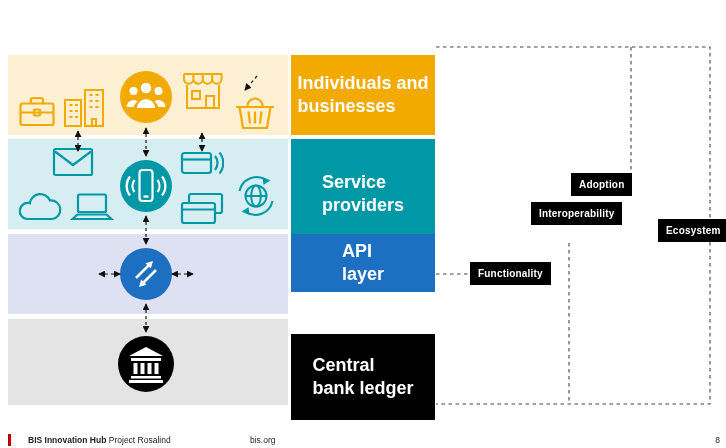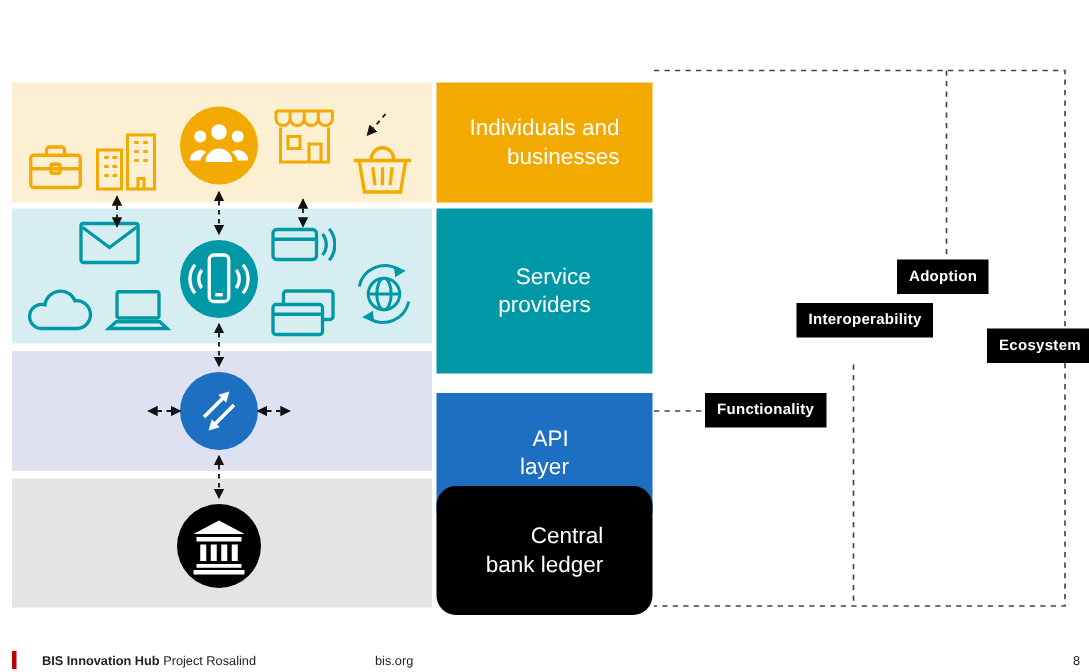--- a/index.html
+++ b/index.html
@@ -13,38 +13,38 @@
   html,body{margin:0;padding:0;background:#ffffff;}
   .page{position:relative;width:726px;height:448px;background:#fff;overflow:hidden;
         font-family:"Liberation Sans","DejaVu Sans",sans-serif;color:var(--ink);}
   .caption{position:absolute;left:6px;top:6px;font-size:10.5px;font-weight:bold;color:var(--accent-red);}
   .strip{position:absolute;left:8px;width:280px;}
   .strip.s1{top:55px;height:80px;background:var(--tier1-bg);}
   .strip.s2{top:139px;height:90px;background:var(--tier2-bg);}
   .strip.s3{top:234px;height:80px;background:var(--tier3-bg);}
   .strip.s4{top:319px;height:86px;background:var(--tier4-bg);}
   .tier-label{position:absolute;left:291px;width:144px;display:flex;align-items:center;justify-content:center;
-        color:#fff;font-weight:normal;font-size:15px;line-height:1.3;text-align:right;white-space:pre-line;}
+        color:#fff;font-weight:bold;font-size:18px;line-height:1.3;text-align:left;white-space:pre-line;}
   .tier-label.t1{top:55px;height:80px;background:var(--tier1);}
   .tier-label.t2{top:139px;height:110px;background:var(--tier2);}
-  .tier-label.t3{top:234px;height:80px;background:var(--tier3);margin-top:28px;}
-  .tier-label.t4{top:324px;height:86px;background:var(--tier4);border-radius:13px;}
+  .tier-label.t3{top:234px;height:58px;background:var(--tier3);}
+  .tier-label.t4{top:334px;height:86px;background:var(--tier4);}
   .circle{position:absolute;border-radius:50%;display:flex;align-items:center;justify-content:center;color:#fff;}
   .circle.people{left:120px;top:71px;width:52px;height:52px;background:var(--tier1);}
   .circle.phone{left:120px;top:160px;width:52px;height:52px;background:var(--tier2);}
   .circle.api{left:120px;top:248px;width:52px;height:52px;background:var(--tier3);}
   .circle.bank{left:118px;top:336px;width:56px;height:56px;background:#000;}
   .icon{position:absolute;}
   .ic-orange{color:var(--tier1);}
   .ic-teal{color:var(--tier2);}
   .obj{position:absolute;background:#000;color:#fff;font-size:10px;font-weight:bold;
        padding:6px 8px;white-space:nowrap;letter-spacing:.2px;}
   .obj.o-functionality{left:470px;top:262px;}
   .obj.o-interoperability{left:531px;top:202px;}
-  .obj.o-adoption{left:598px;top:173px;}
+  .obj.o-adoption{left:571px;top:173px;}
   .obj.o-ecosystem{left:658px;top:219px;}
   .overlay{position:absolute;left:0;top:0;pointer-events:none;}
   .footer{position:absolute;left:0;top:431px;width:726px;height:17px;font-size:8.5px;color:#222;}
   .footer .redbar{position:absolute;left:8px;top:3px;width:2.5px;height:12px;background:var(--accent-red);}
   .footer .org-wrap{position:absolute;left:28px;top:4px;}
   .footer .org{font-weight:bold;}
   .footer .site{position:absolute;left:250px;top:4px;}
   .footer .pageno{position:absolute;right:6px;top:4px;}
 </style>
 </head>

